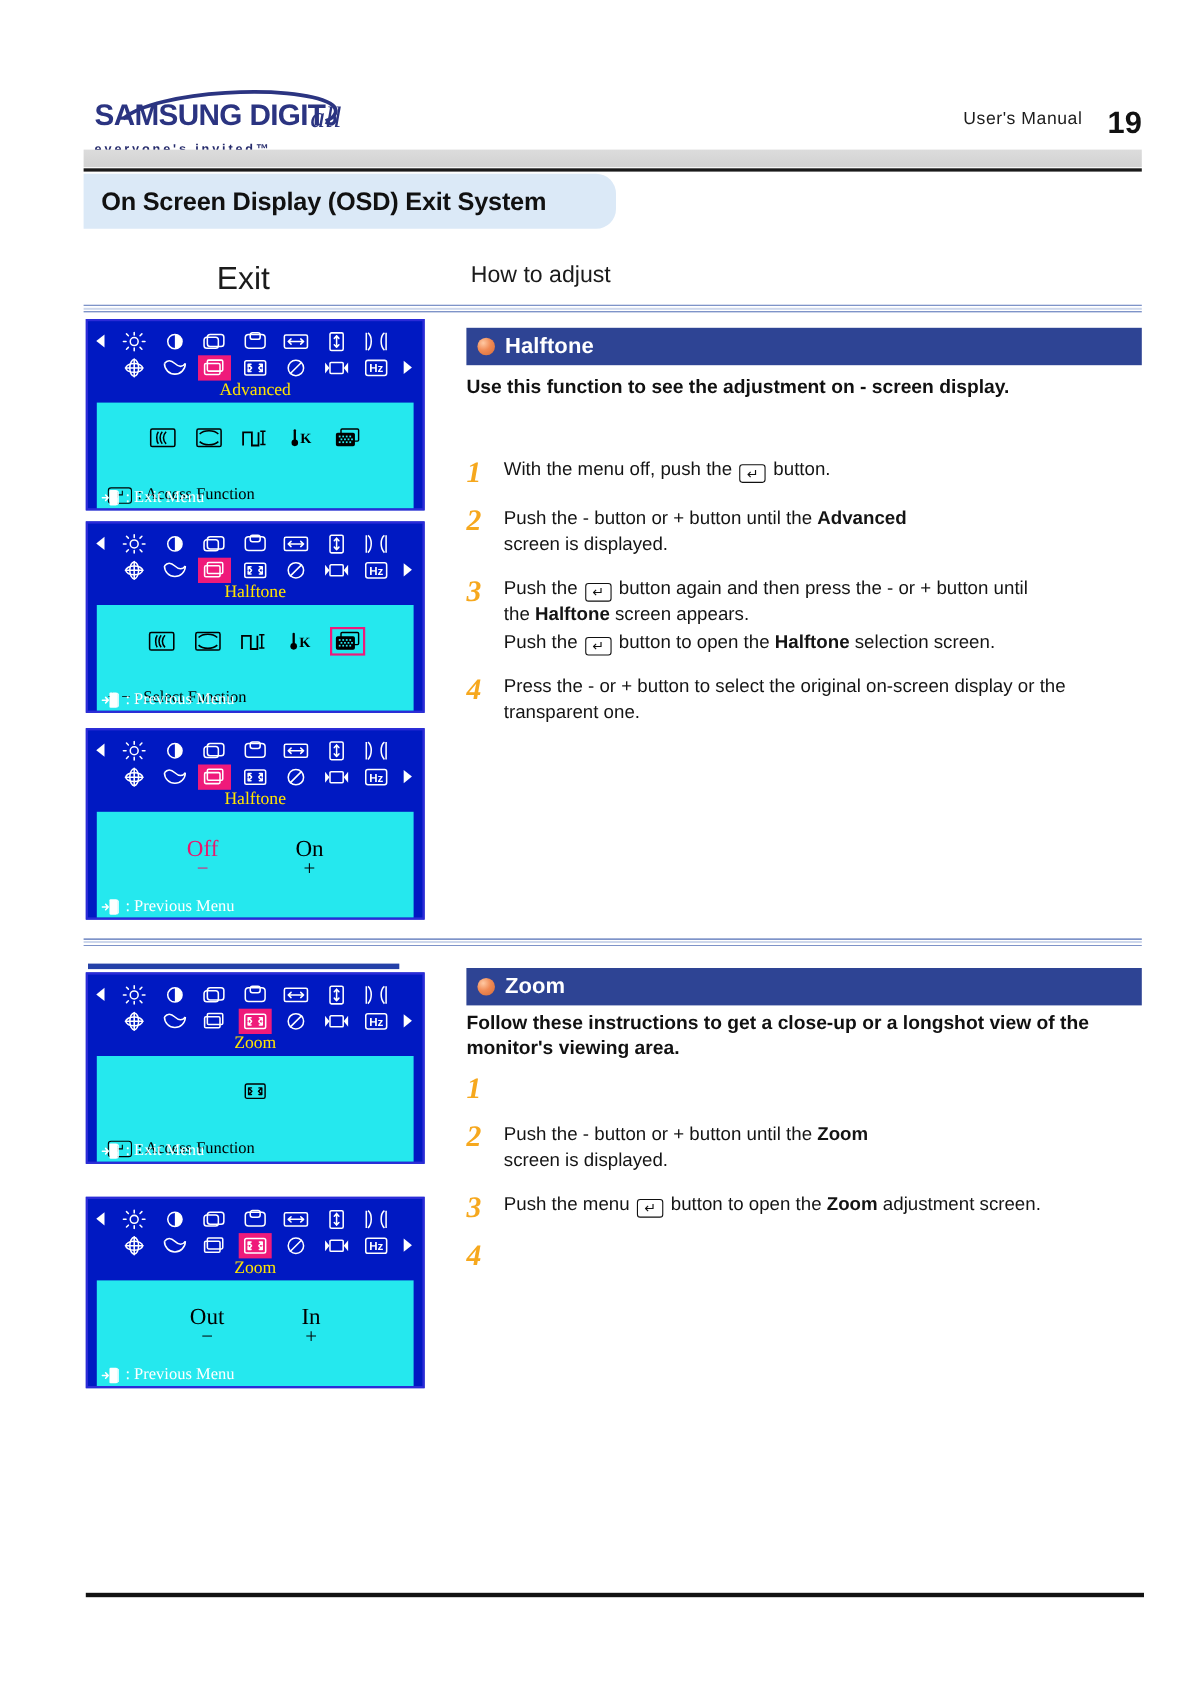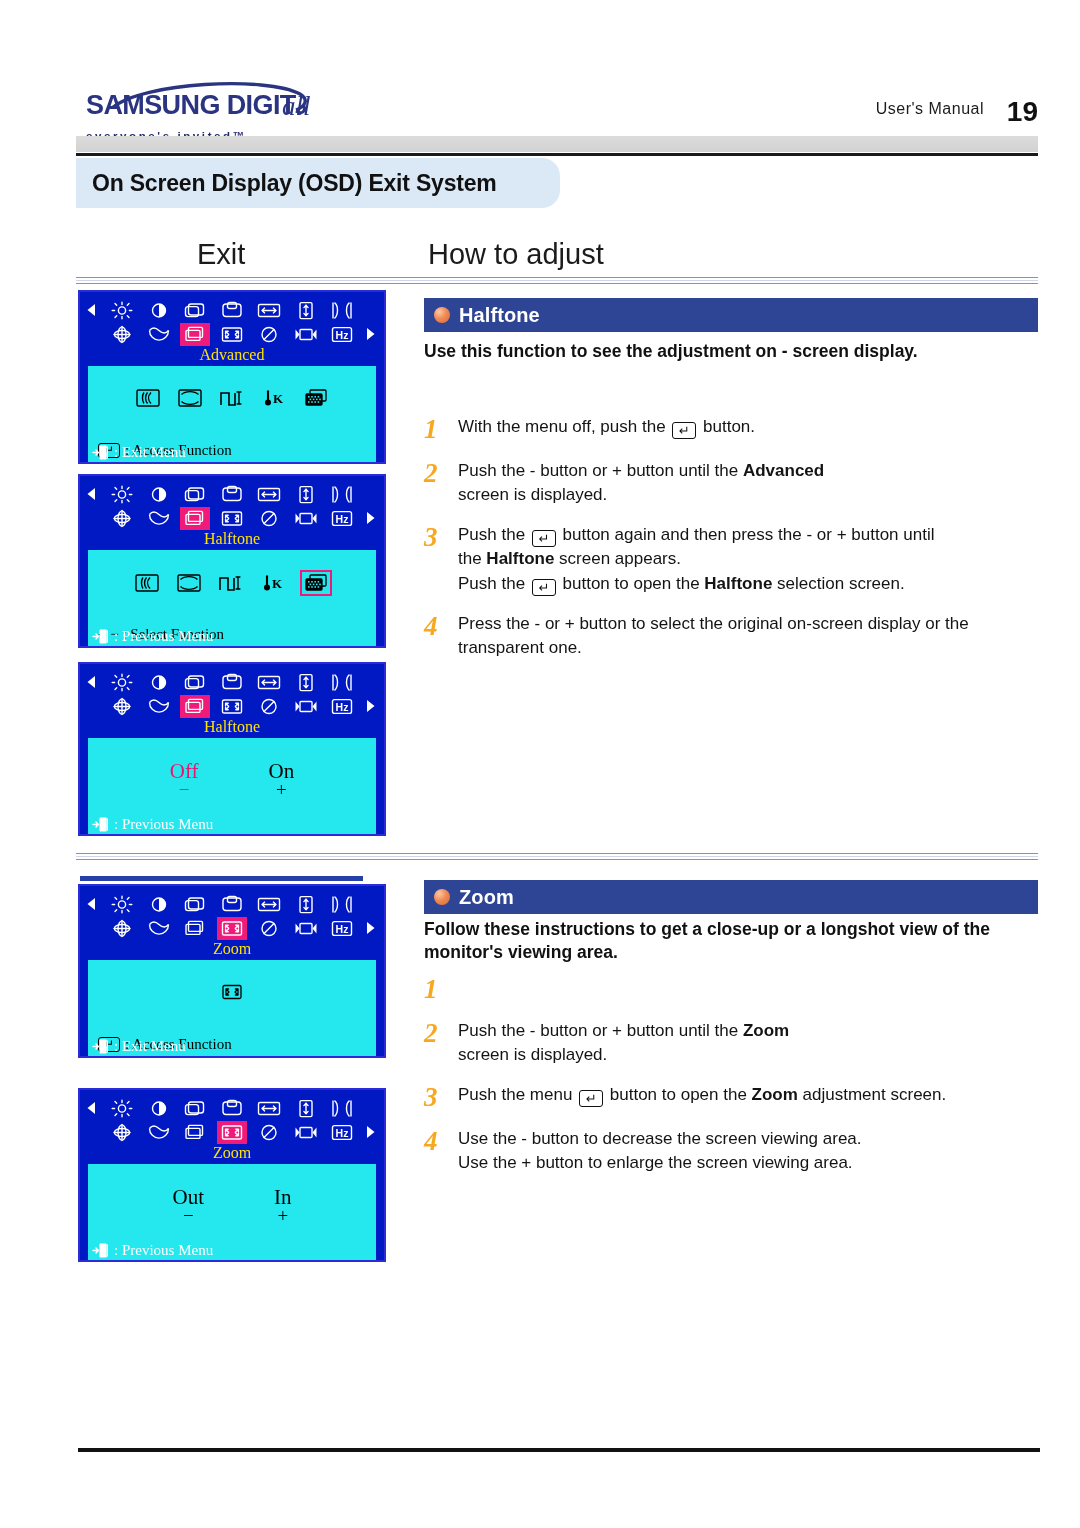--- a/index.html
+++ b/index.html
@@ -49,21 +49,21 @@
     letter-spacing: -0.2px;
   }
 
   
   .col-menu {
     position: absolute; left: 197px; top: 238px;
     font-size: 29px; color: #1b1b1b;
   }
   .col-how {
     position: absolute; left: 428px; top: 238px;
-    font-size: 29px; color: #1b1b1b;
+    font-size: 21px; color: #1b1b1b;
   }
   .dbl-rule {
     position: absolute; left: 76px; width: 962px; height: 7px;
     background: linear-gradient(to bottom,
       #7e93c8 0%, #7e93c8 16%,
       #ffffff 18%, #ffffff 36%,
       #cdd7ec 38%, #cdd7ec 62%,
       #ffffff 64%, #ffffff 82%,
       #7e93c8 84%, #7e93c8 100%);
   }
@@ -973,19 +973,18 @@
         <div class="step">
           <div class="num">2</div>
           <div class="txt">Push the  - button or  + button until the <b>Zoom</b><br>screen is displayed.</div>
         </div>
         <div class="step">
           <div class="num">3</div>
           <div class="txt">Push the menu <span class="keybtn">↵</span> button to open the <b>Zoom</b> adjustment screen.</div>
         </div>
         <div class="step">
           <div class="num">4</div>
-          <div class="txt">Use the  - button to decrease the screen viewing area.<br>Use the  + button to enlarge the screen viewing area.</div>
         </div>
       </div>
     </div>
 
   <div class="bottom-rule"></div>
 </div>
 
 </body></html>

